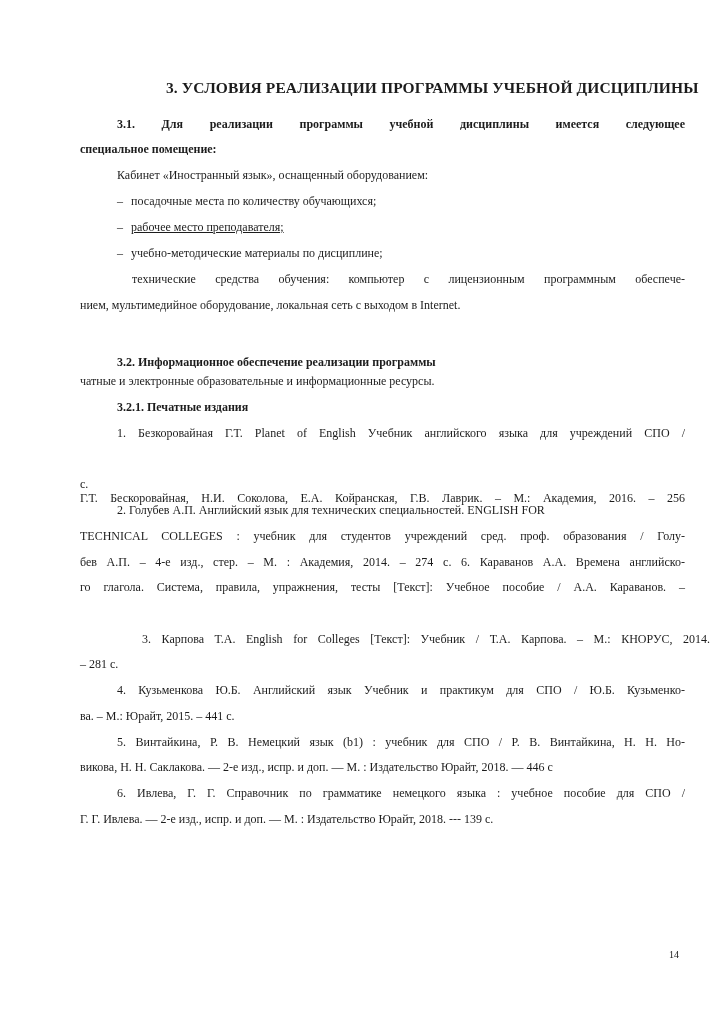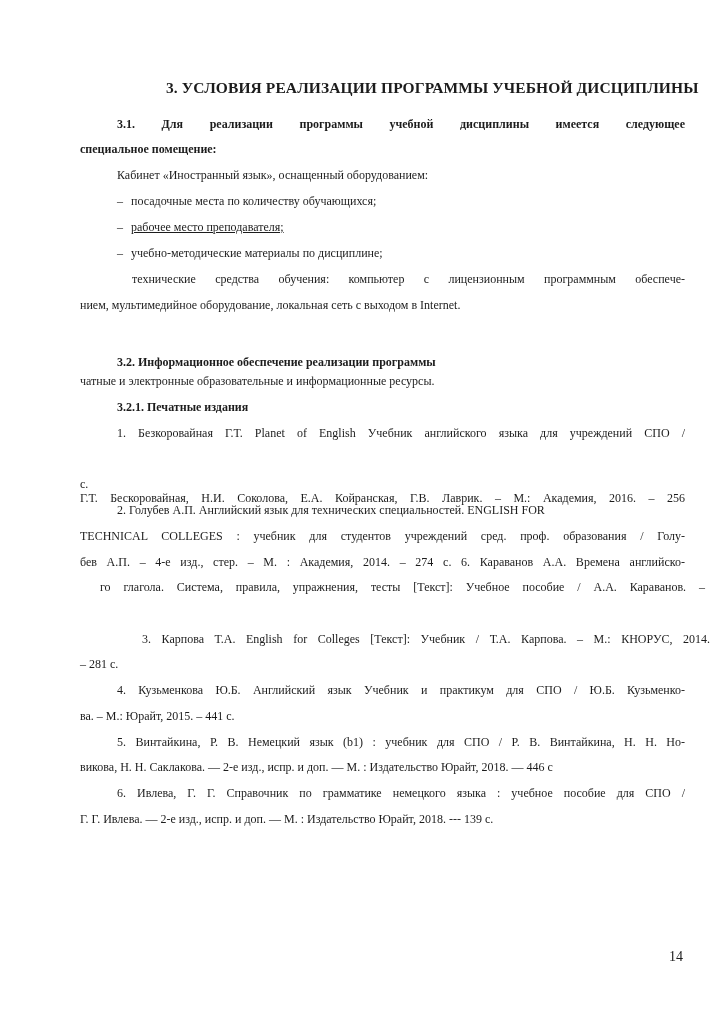--- a/index.html
+++ b/index.html
@@ -50,21 +50,21 @@
       left: 117px;
       font-size: 12px;
       line-height: 18px;
       white-space: nowrap;
     }
     .dash-item .dash { display: inline-block; width: 14px; }
     .page-number {
       position: absolute;
       left: 669px;
       top: 933px;
-      font-size: 14px;
+      font-size: 10px;
     }
     .scan-band {
       position: absolute;
       left: 0;
       top: 1019px;
       width: 725px;
       height: 5px;
       background: linear-gradient(to right, #3a3a3a 0%, #2a2a2a 55%, #4a4a4a 80%, #d8d0c8 88%, #f2ece6 100%);
     }
   </style>
@@ -99,21 +99,21 @@
 
   <div class="line ind bold" style="top:382px;">3.2.1. Печатные издания</div>
 
   <div class="line ind justify" style="top:408px;">1. Безкоровайная Г.Т. Planet of English Учебник английского языка для учреждений  СПО /</div>
   <div class="line justify" style="top:433px;margin-top:40px;">Г.Т. Бескоровайная, Н.И. Соколова, Е.А. Койранская, Г.В. Лаврик. – М.: Академия, 2016. – 256</div>
   <div class="line" style="top:459px;">с.</div>
 
   <div class="line ind" style="top:485px;">2. Голубев А.П. Английский язык для технических специальностей. ENGLISH FOR</div>
   <div class="line justify" style="top:511px;">TECHNICAL COLLEGES : учебник для студентов учреждений сред. проф. образования / Голу-</div>
   <div class="line justify" style="top:537px;">бев А.П. – 4-е изд., стер. – М. : Академия, 2014. – 274 с.  6. Караванов А.А. Времена английско-</div>
-  <div class="line justify" style="top:562px;margin-left:20px;">го глагола. Система, правила, упражнения, тесты [Текст]: Учебное пособие / А.А. Караванов. –</div>
+  <div class="line justify" style="top:562px;">го глагола. Система, правила, упражнения, тесты [Текст]: Учебное пособие / А.А. Караванов. –</div>
 
   <div class="line ind justify" style="top:614px;margin-left:25px;">3. Карпова Т.А. English for Colleges [Текст]: Учебник / Т.А. Карпова. – М.: КНОРУС, 2014.</div>
   <div class="line" style="top:639px;">– 281 с.</div>
 
   <div class="line ind justify" style="top:665px;">4. Кузьменкова Ю.Б. Английский язык Учебник и практикум для СПО / Ю.Б. Кузьменко-</div>
   <div class="line" style="top:691px;">ва. – М.: Юрайт, 2015. – 441 с.</div>
 
   <div class="line ind justify" style="top:717px;">5. Винтайкина, Р. В. Немецкий язык (b1) : учебник для СПО / Р. В. Винтайкина, Н. Н. Но-</div>
   <div class="line" style="top:742px;">викова, Н. Н. Саклакова. — 2-е изд., испр. и доп. — М. : Издательство Юрайт, 2018. — 446 с</div>
 

